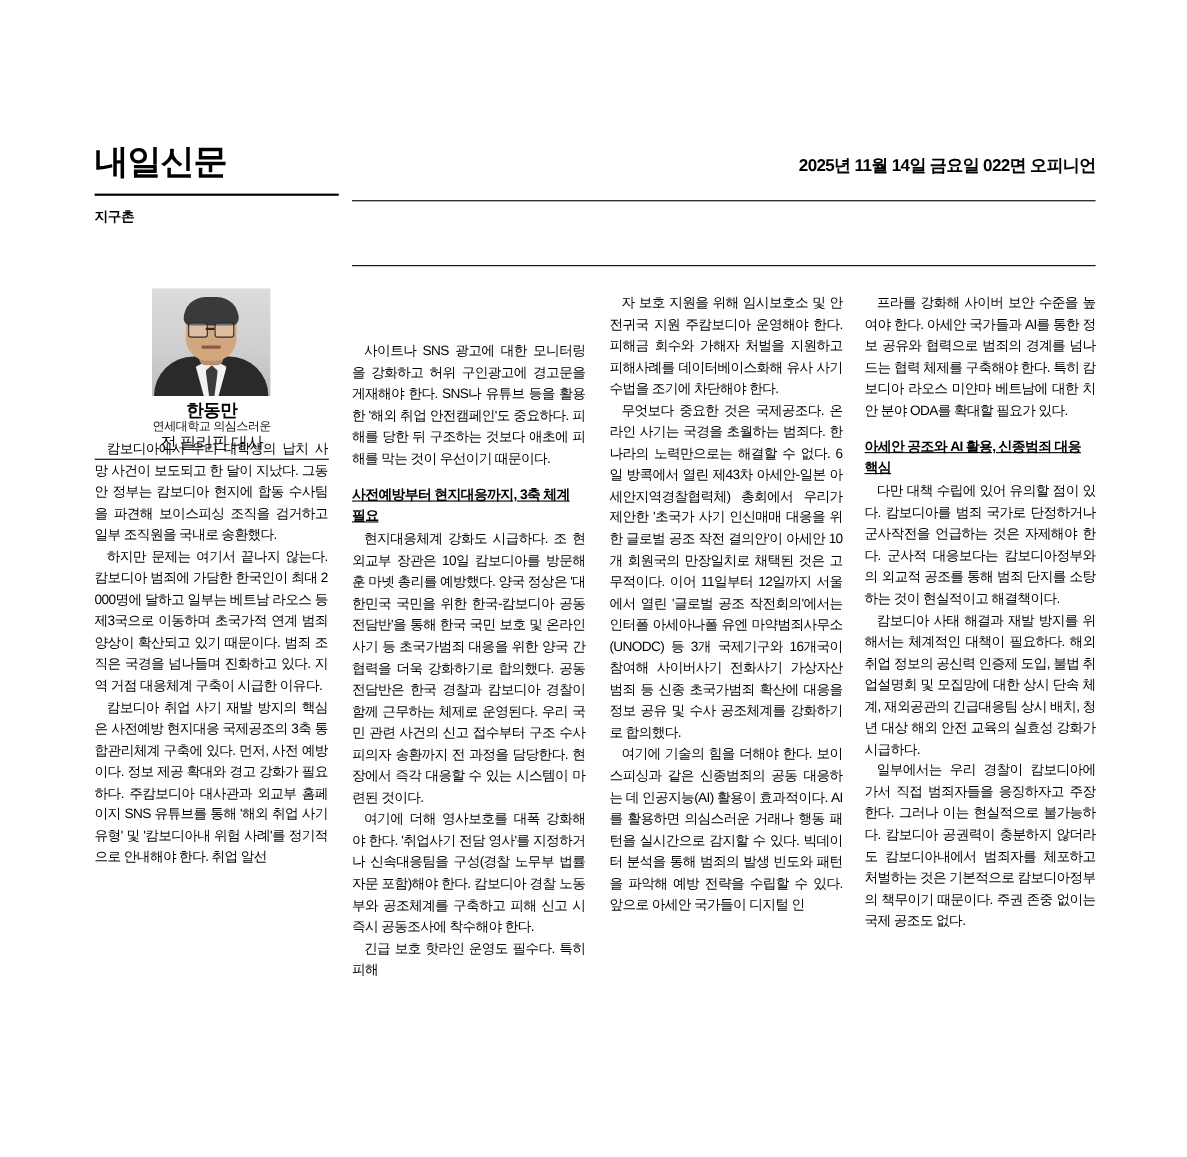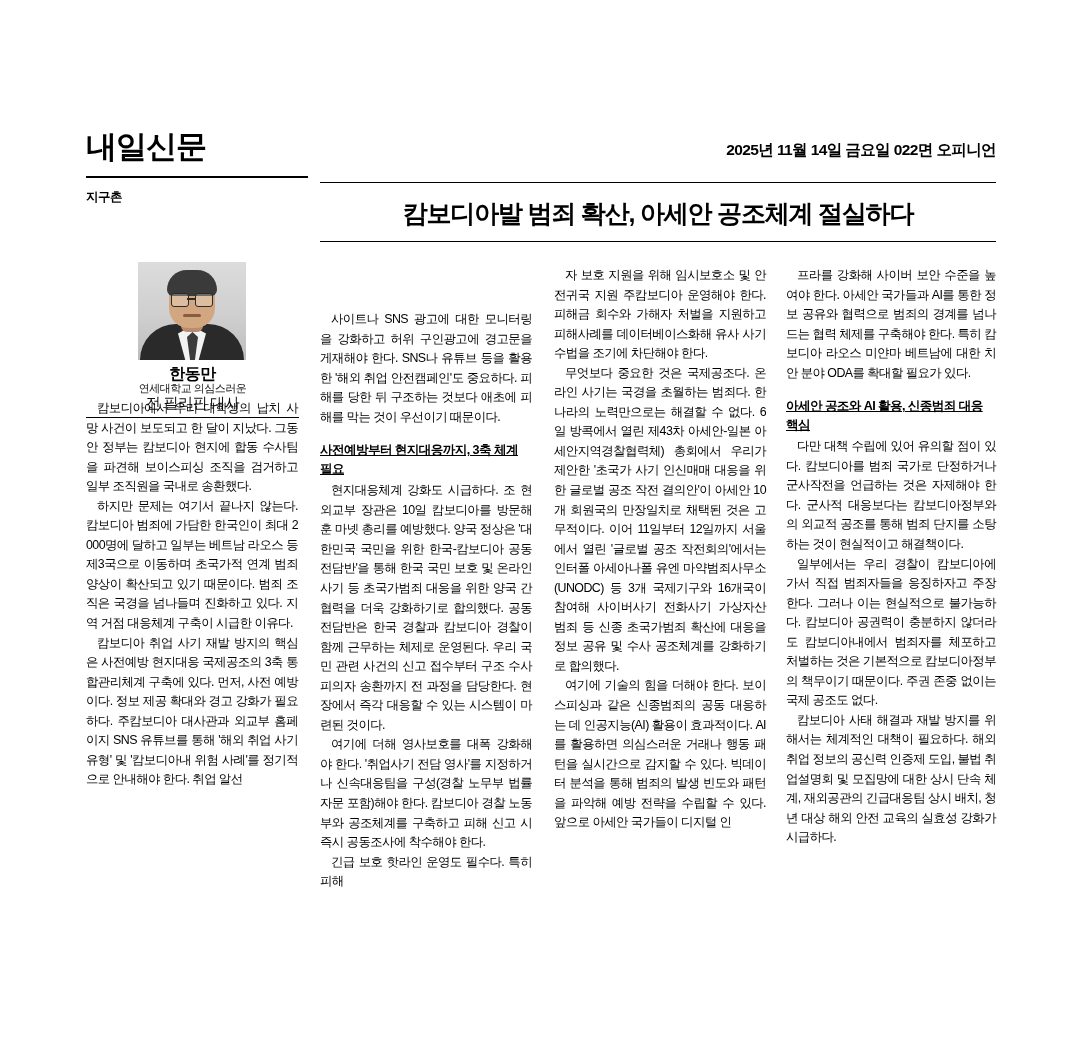--- a/index.html
+++ b/index.html
@@ -250,21 +250,20 @@
 <div class="page">
 
   <div class="masthead">
     <div class="masthead-title">내일신문</div>
     <div class="masthead-date">2025년 11월 14일 금요일 022면 오피니언</div>
     <div class="masthead-rule"></div>
   </div>
   <div class="section-label">지구촌</div>
 
   <div class="headline-rule-top"></div>
-  <div class="headline">캄보디아발 범죄 확산, 아세안 공조체계 절실하다</div>
   <div class="headline-rule-bottom"></div>
 
   <div class="author-block">
     <div class="author-photo-wrap">
       <div class="author-photo">
         <div class="ph-bg"></div>
         <div class="ph-suit"></div>
         <div class="ph-shirt"></div>
         <div class="ph-tie"></div>
         <div class="ph-neck"></div>
@@ -303,17 +302,17 @@
     <p>자 보호 지원을 위해 임시보호소 및 안전귀국 지원 주캄보디아 운영해야 한다. 피해금 회수와 가해자 처벌을 지원하고 피해사례를 데이터베이스화해 유사 사기 수법을 조기에 차단해야 한다.</p>
     <p>무엇보다 중요한 것은 국제공조다. 온라인 사기는 국경을 초월하는 범죄다. 한 나라의 노력만으로는 해결할 수 없다. 6일 방콕에서 열린 제43차 아세안-일본 아세안지역경찰협력체) 총회에서 우리가 제안한 '초국가 사기 인신매매 대응을 위한 글로벌 공조 작전 결의안'이 아세안 10개 회원국의 만장일치로 채택된 것은 고무적이다. 이어 11일부터 12일까지 서울에서 열린 '글로벌 공조 작전회의'에서는 인터폴 아세아나폴 유엔 마약범죄사무소(UNODC) 등 3개 국제기구와 16개국이 참여해 사이버사기 전화사기 가상자산 범죄 등 신종 초국가범죄 확산에 대응을 정보 공유 및 수사 공조체계를 강화하기로 합의했다.</p>
     <p>여기에 기술의 힘을 더해야 한다. 보이스피싱과 같은 신종범죄의 공동 대응하는 데 인공지능(AI) 활용이 효과적이다. AI를 활용하면 의심스러운 거래나 행동 패턴을 실시간으로 감지할 수 있다. 빅데이터 분석을 통해 범죄의 발생 빈도와 패턴을 파악해 예방 전략을 수립할 수 있다. 앞으로 아세안 국가들이 디지털 인</p>
   </div>
 
   <div class="col" id="col4">
     <p>프라를 강화해 사이버 보안 수준을 높여야 한다. 아세안 국가들과 AI를 통한 정보 공유와 협력으로 범죄의 경계를 넘나드는 협력 체제를 구축해야 한다. 특히 캄보디아 라오스 미얀마 베트남에 대한 치안 분야 ODA를 확대할 필요가 있다.</p>
     <div class="subhead-spacer"></div>
     <h3>아세안 공조와 AI 활용, 신종범죄 대응 핵심</h3>
     <p>다만 대책 수립에 있어 유의할 점이 있다. 캄보디아를 범죄 국가로 단정하거나 군사작전을 언급하는 것은 자제해야 한다. 군사적 대응보다는 캄보디아정부와의 외교적 공조를 통해 범죄 단지를 소탕하는 것이 현실적이고 해결책이다.</p>
+    <p>캄보디아 사태 해결과 재발 방지를 위해서는 체계적인 대책이 필요하다. 해외취업 정보의 공신력 인증제 도입, 불법 취업설명회 및 모집망에 대한 상시 단속 체계, 재외공관의 긴급대응팀 상시 배치, 청년 대상 해외 안전 교육의 실효성 강화가 시급하다.</p>
     <p>일부에서는 우리 경찰이 캄보디아에 가서 직접 범죄자들을 응징하자고 주장한다. 그러나 이는 현실적으로 불가능하다. 캄보디아 공권력이 충분하지 않더라도 캄보디아내에서 범죄자를 체포하고 처벌하는 것은 기본적으로 캄보디아정부의 책무이기 때문이다. 주권 존중 없이는 국제 공조도 없다.</p>
-    <p>캄보디아 사태 해결과 재발 방지를 위해서는 체계적인 대책이 필요하다. 해외취업 정보의 공신력 인증제 도입, 불법 취업설명회 및 모집망에 대한 상시 단속 체계, 재외공관의 긴급대응팀 상시 배치, 청년 대상 해외 안전 교육의 실효성 강화가 시급하다.</p>
   </div>
 
 </div>
 
 </body></html>

